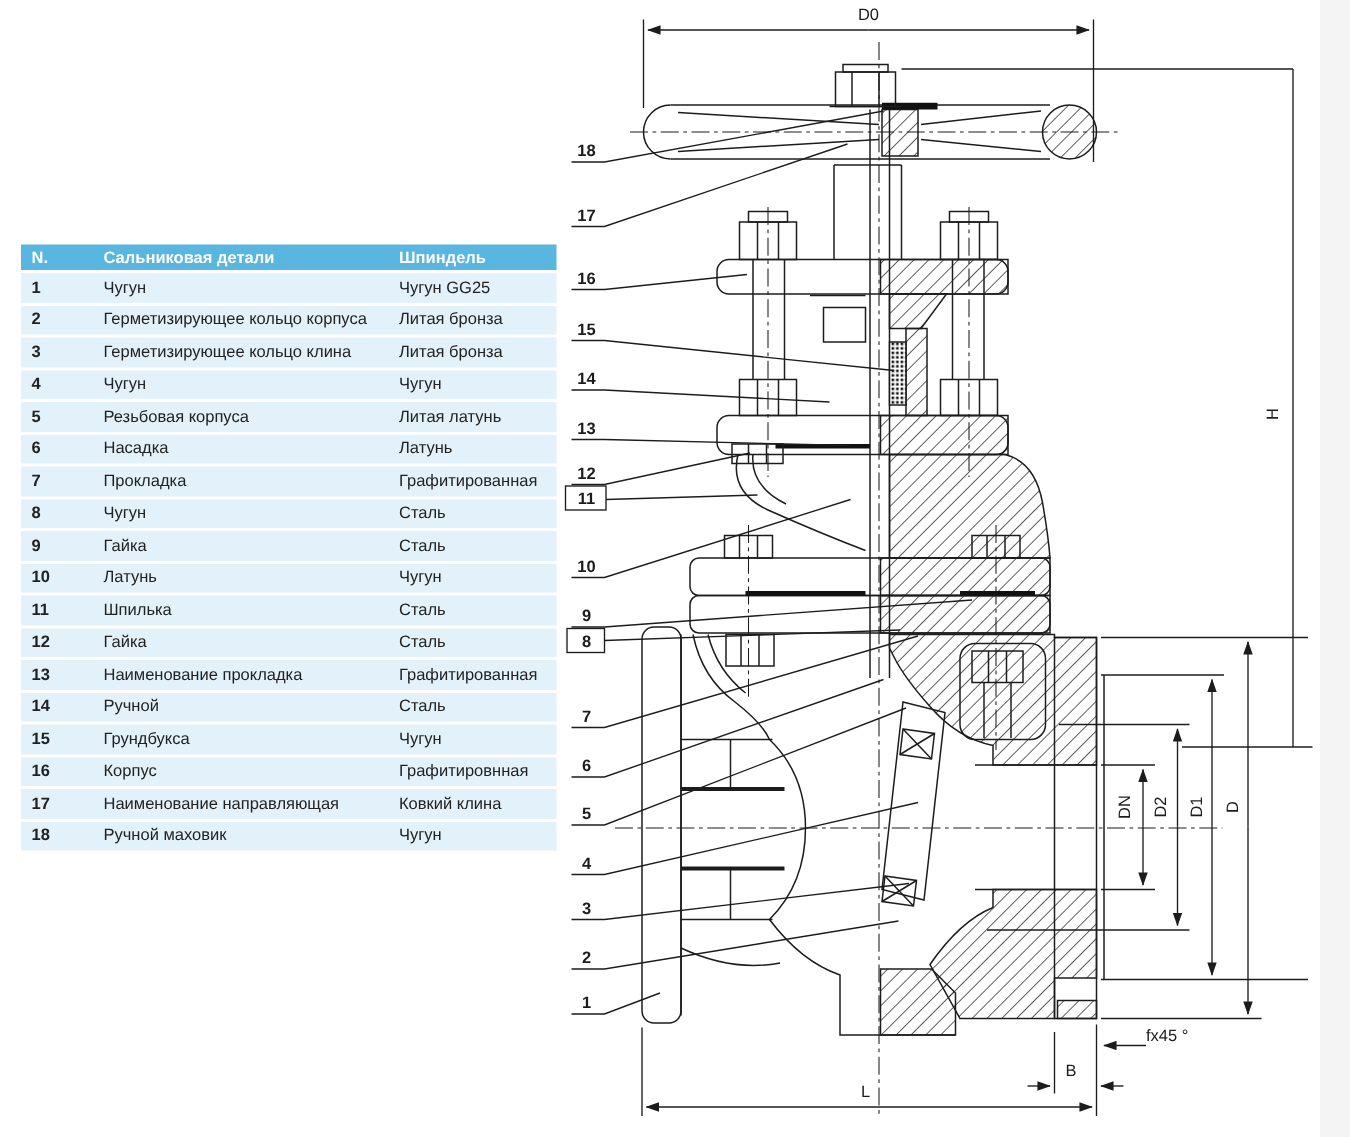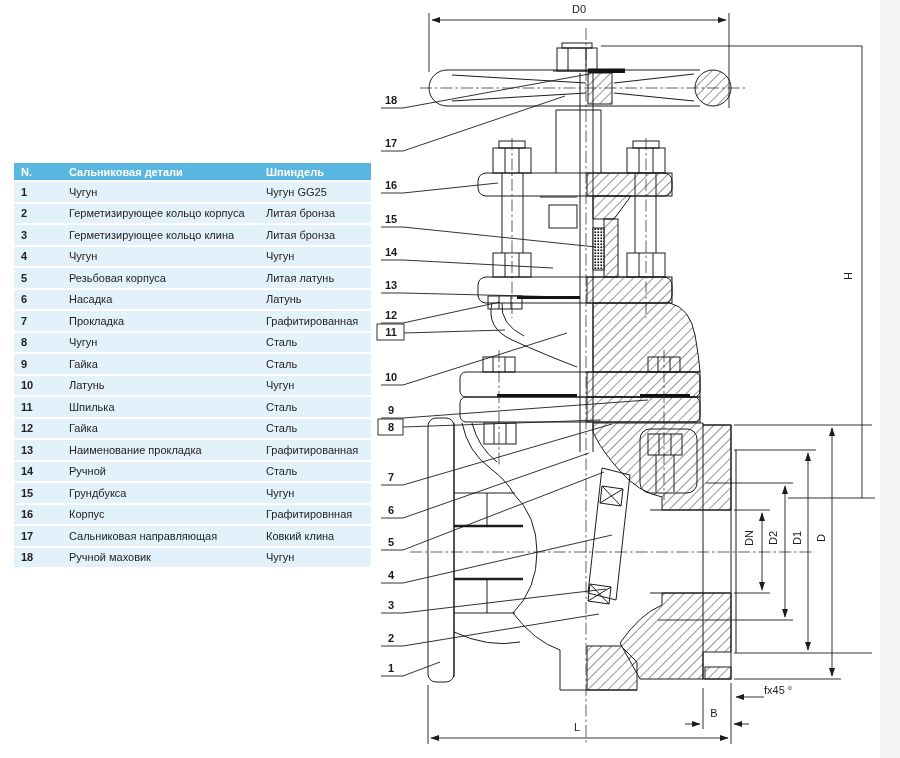--- a/index.html
+++ b/index.html
@@ -402,21 +402,21 @@
           <td class="col-name">Грундбукса</td>
           <td class="col-material">Чугун</td>
         </tr>
         <tr>
           <td class="col-num">16</td>
           <td class="col-name">Корпус</td>
           <td class="col-material">Графитировнная</td>
         </tr>
         <tr>
           <td class="col-num">17</td>
-          <td class="col-name">Сальниковая направляющая</td>
+          <td class="col-name">Наименование направляющая</td>
           <td class="col-material">Ковкий клина</td>
         </tr>
         <tr>
           <td class="col-num">18</td>
           <td class="col-name">Ручной маховик</td>
           <td class="col-material">Чугун</td>
         </tr>
       </tbody>
 </table>
 

